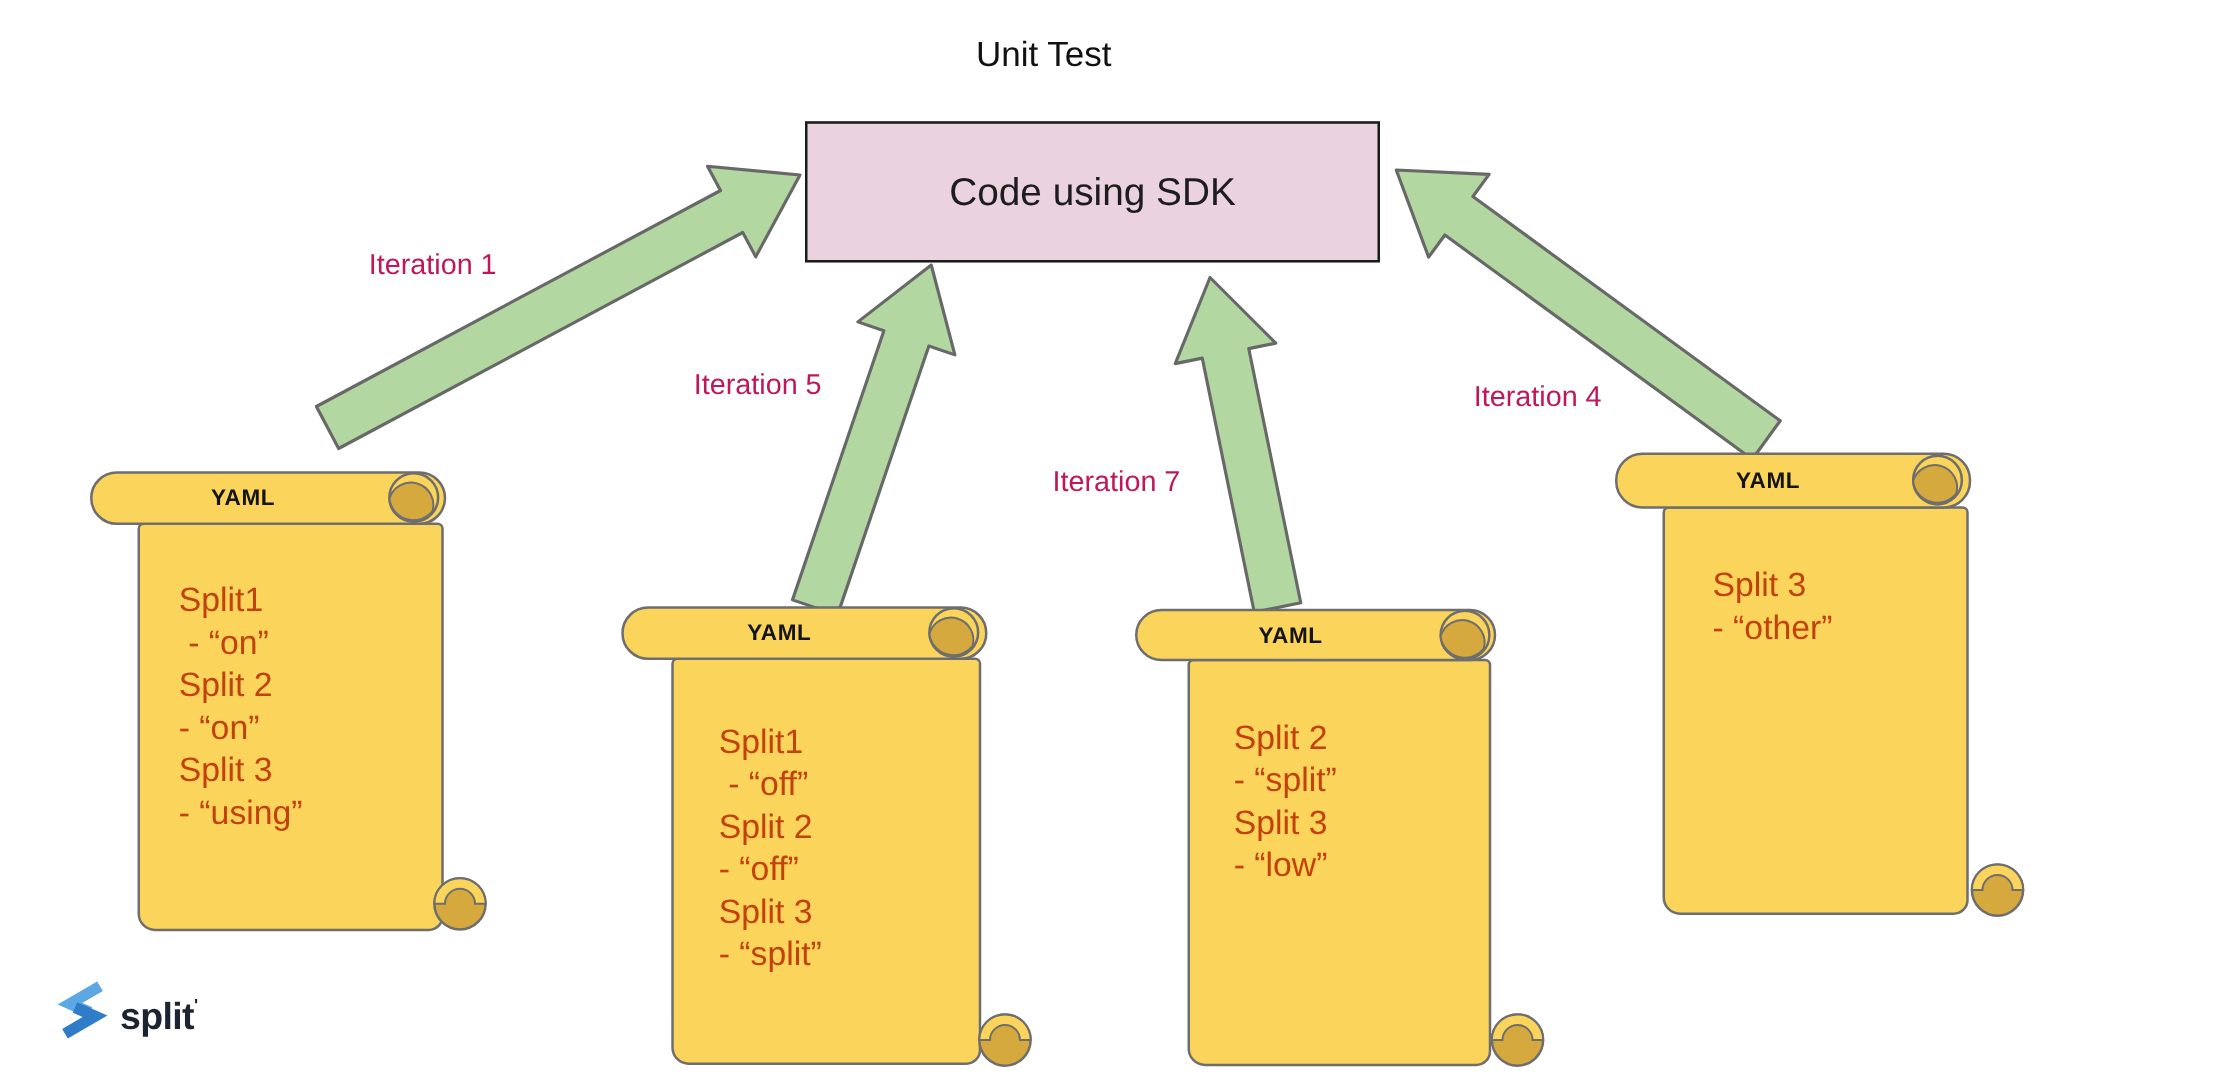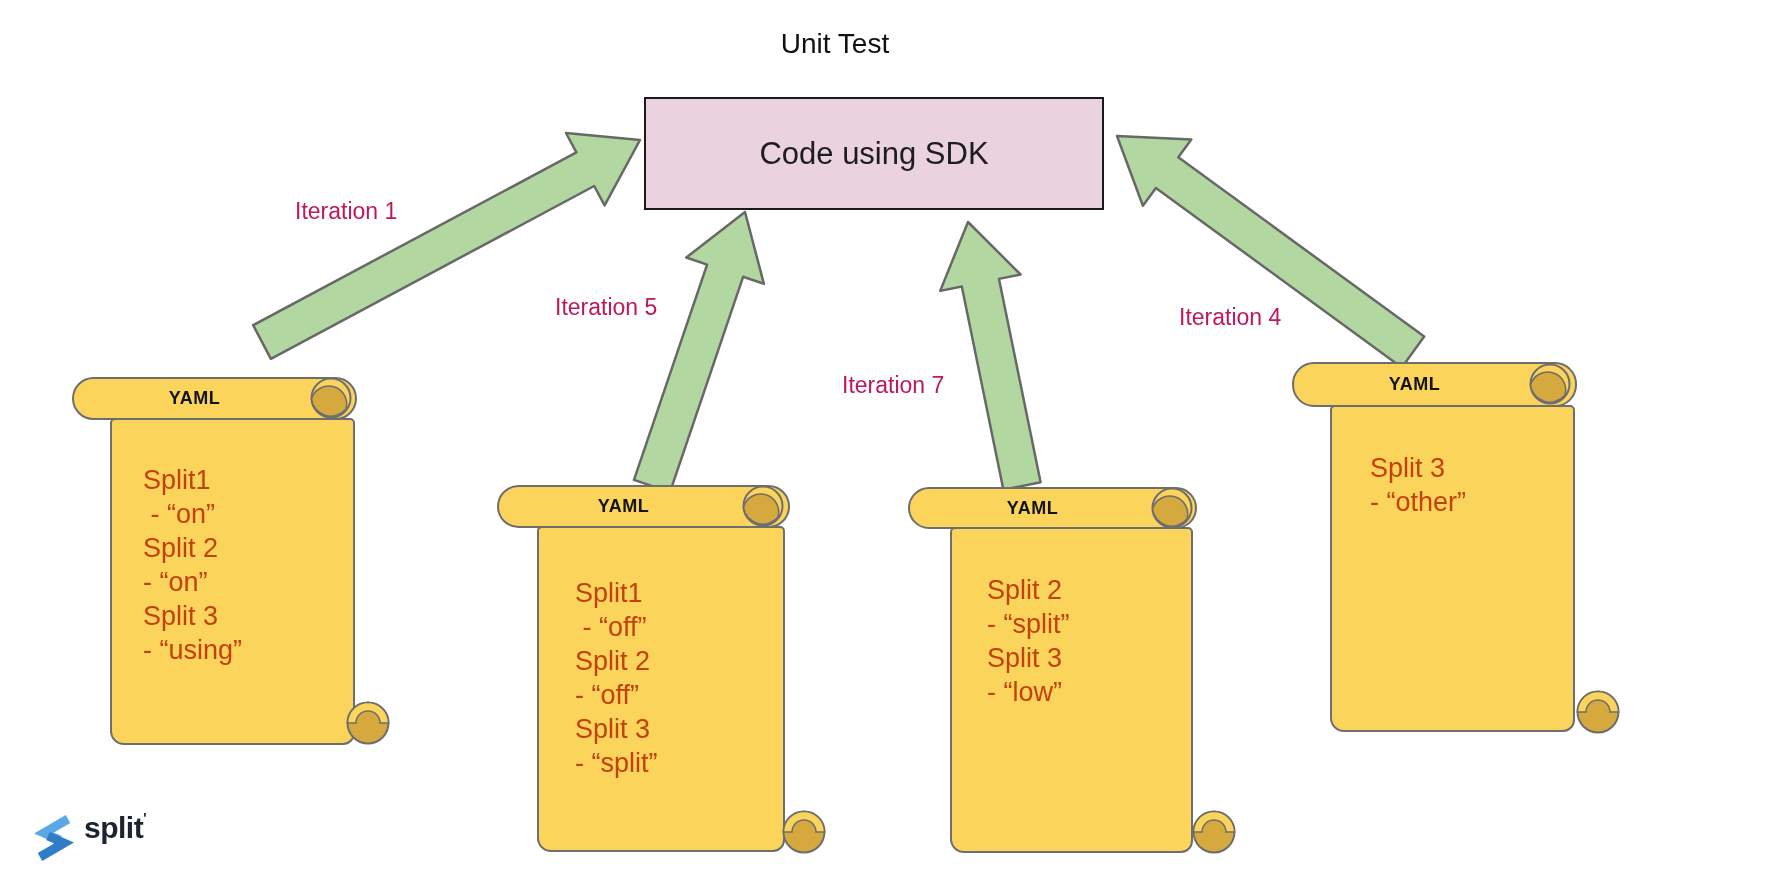--- a/index.html
+++ b/index.html
@@ -35,21 +35,21 @@
     position:absolute;background:#fbd45c;border:2px solid #6e6e6e;
     box-sizing:border-box;border-radius:22px;z-index:3;
     display:flex;align-items:center;justify-content:center;
     padding-right:40px;
   }
   .yaml-label{font-size:18px;font-weight:bold;color:#141414;letter-spacing:0.5px;}
   .bar-curl{position:absolute;z-index:4;}
   .bottom-curl{position:absolute;z-index:2;}
   .scroll-text{position:absolute;z-index:2;font-size:27px;line-height:34px;color:#c2410c;}
   .scroll-text div{white-space:pre;}
-  .brand{position:absolute;left:33px;top:783px;display:flex;align-items:flex-start;gap:9px;z-index:6;margin-top:30px;}
+  .brand{position:absolute;left:45px;top:783px;display:flex;align-items:flex-end;gap:9px;z-index:6;}
   .brand-text{
     font-size:30px;font-weight:bold;color:#1b2430;letter-spacing:-0.5px;
     position:relative;top:-2px;
   }
   .brand-mark{font-size:14px;font-weight:bold;color:#1b2430;vertical-align:top;line-height:10px;}
 </style>
 </head>
 <body>
 
 <div id="canvas">

